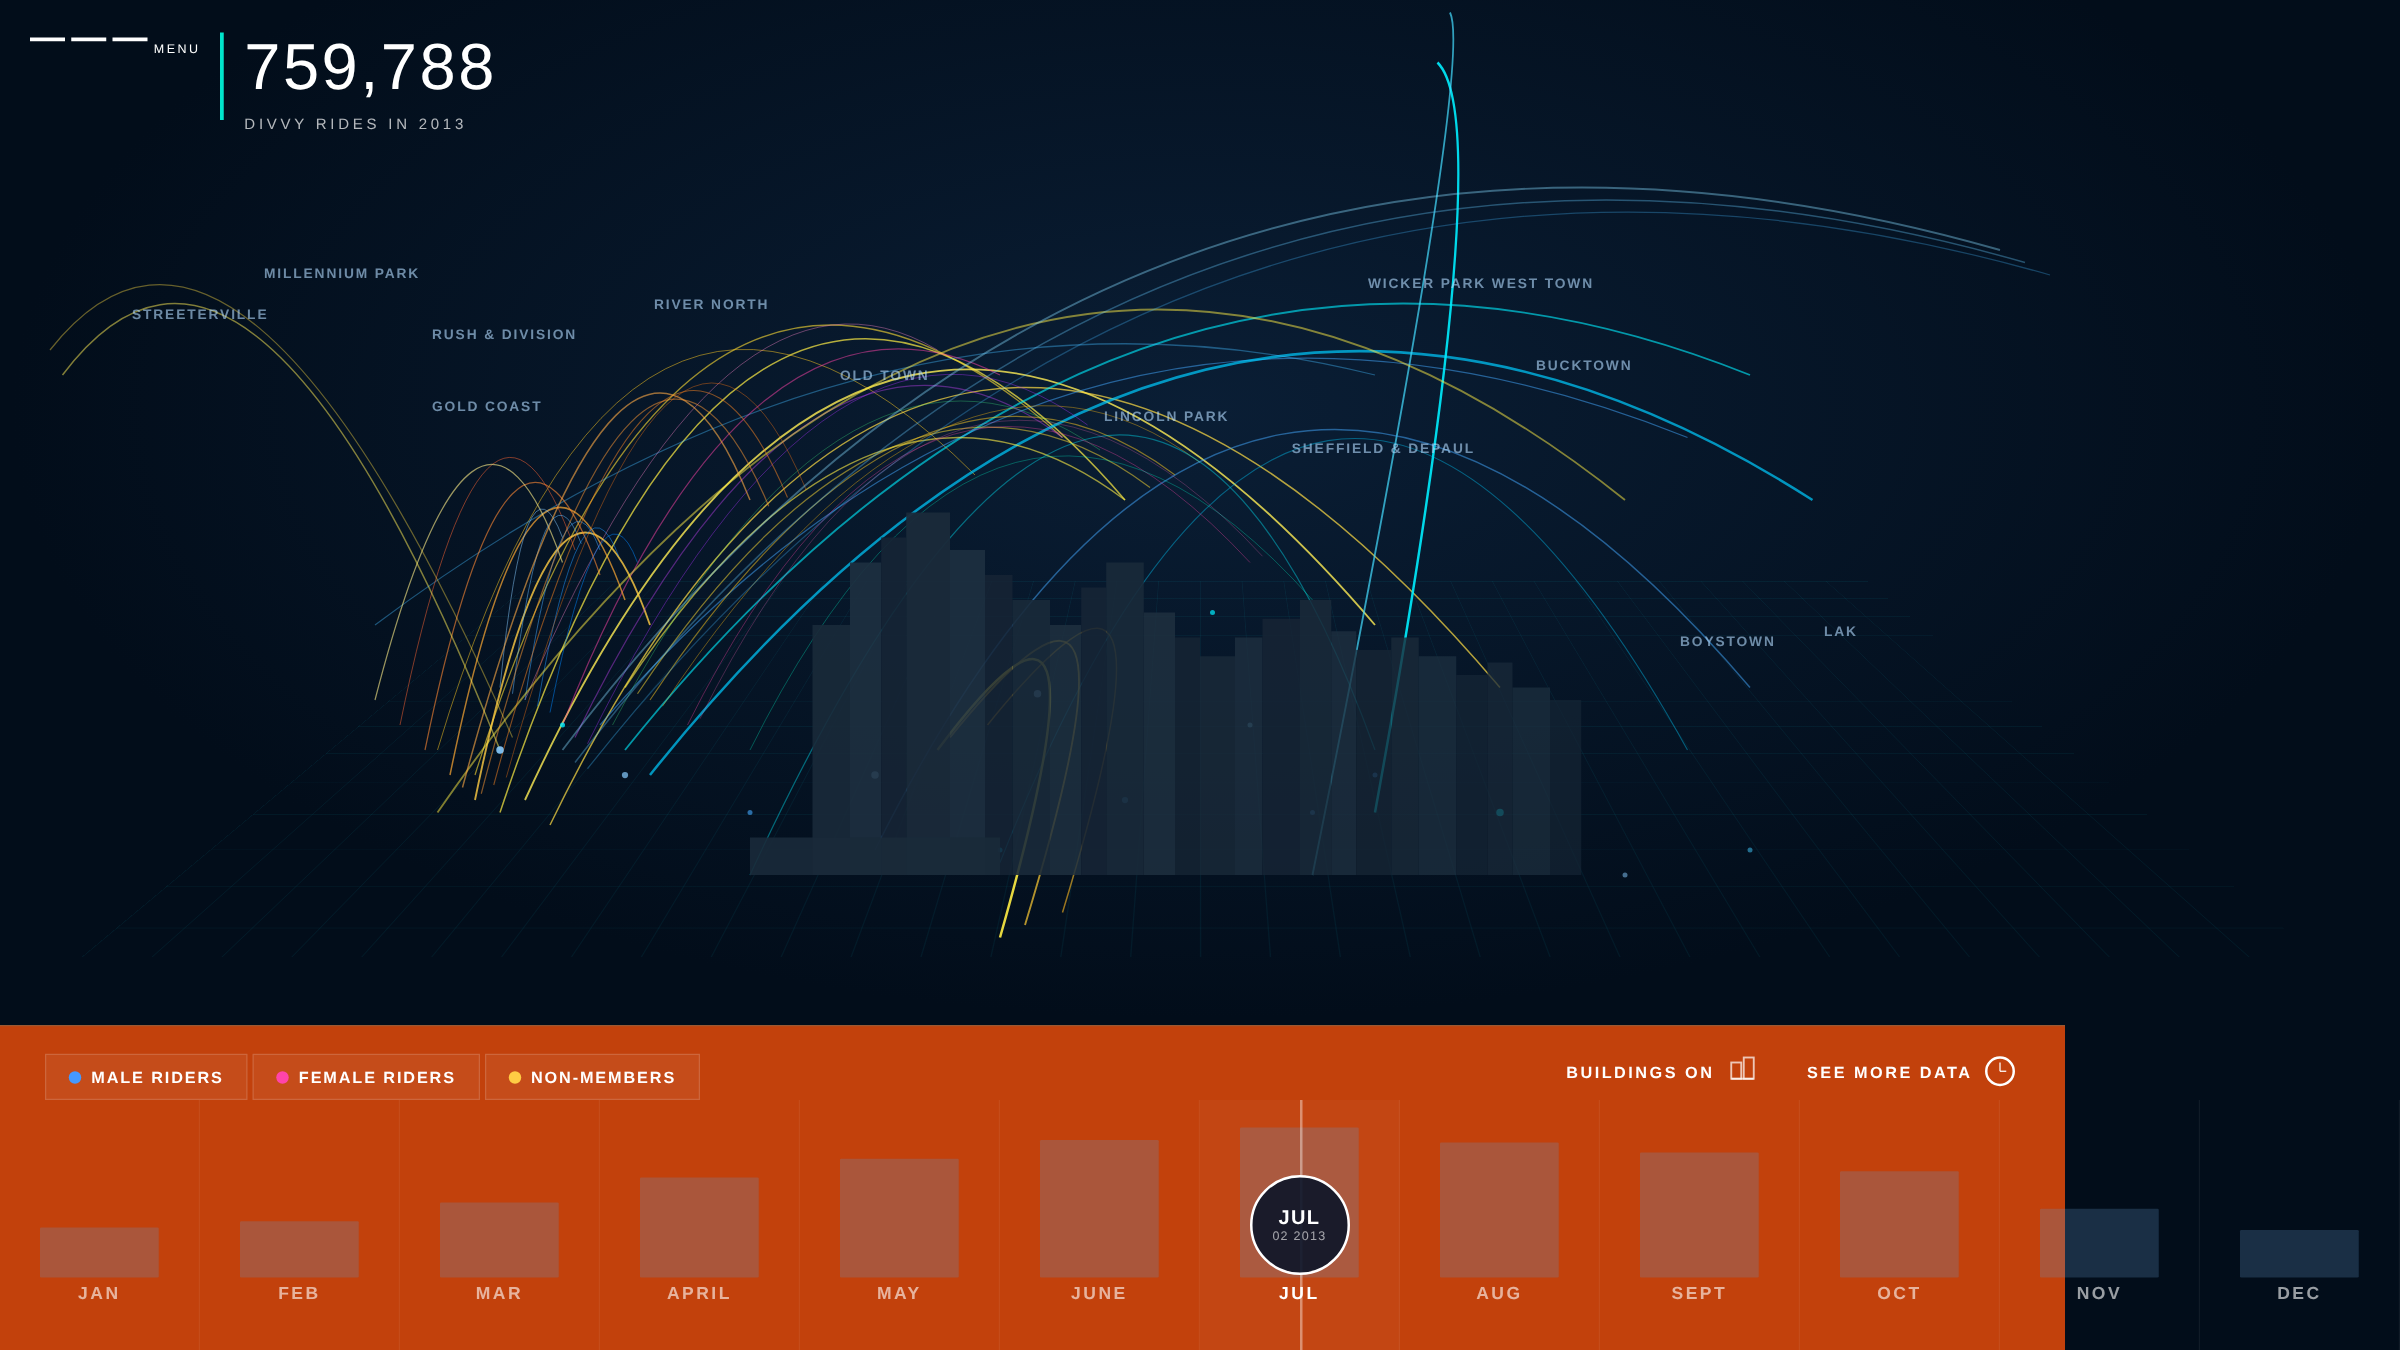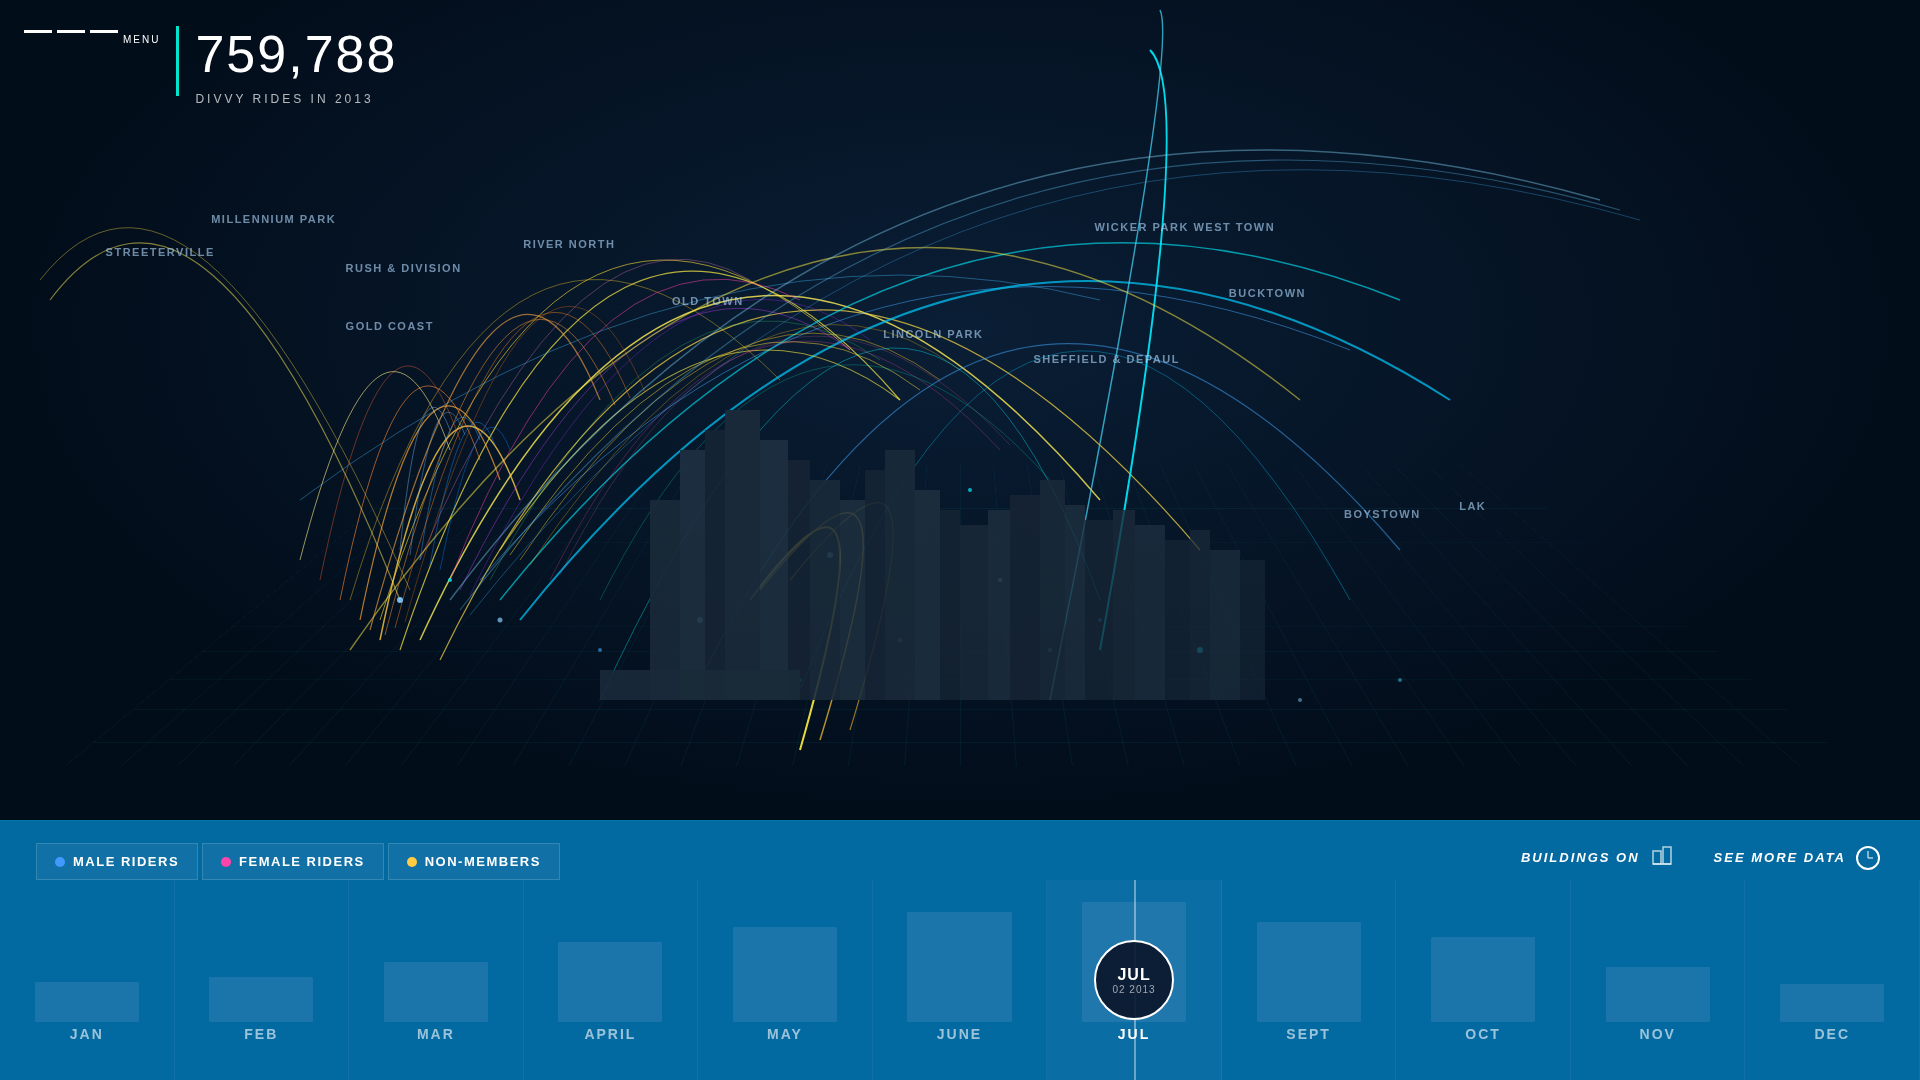--- a/index.html
+++ b/index.html
@@ -114,23 +114,23 @@
       font-size: 12px;
       letter-spacing: 3px;
       color: rgba(255,255,255,0.7);
       margin-top: 12px;
     }
 
     
     #bottom-bar {
       position: absolute;
       bottom: 0; left: 0;
-      width: 1920px;
+      width: 1652px;
       height: 260px;
-      background: #0369a1;
+      background: #c2410c;
       border-top: 1px solid rgba(0,180,200,0.2);
     }
 
     
     #filters {
       position: absolute;
       bottom: 200px;
       left: 36px;
       display: flex;
       gap: 4px;
@@ -169,21 +169,20 @@
       display: flex;
       align-items: center;
       gap: 10px;
       cursor: pointer;
     }
     .ctrl-label {
       font-size: 13px;
       font-weight: 600;
       letter-spacing: 2px;
       color: white;
-      font-style: italic;
     }
     .building-icon {
       color: rgba(255,255,255,0.7);
       font-size: 20px;
     }
     .clock-icon {
       width: 24px;
       height: 24px;
       border: 2px solid white;
       border-radius: 50%;
@@ -497,20 +496,24 @@
       <div class="month-col active">
         <div class="active-line"></div>
         <div class="active-circle">
         <span class="active-month-label">JUL</span>
         <span class="active-date-label">02 2013</span>
       </div>
         <div class="month-bar" style="height: 120px;"></div>
         <div class="month-name">JUL</div>
       </div>
       <div class="month-col">
+        <div class="month-bar" style="height: 108px;"></div>
+        <div class="month-name">AUG</div>
+      </div>
+      <div class="month-col">
         <div class="month-bar" style="height: 100px;"></div>
         <div class="month-name">SEPT</div>
       </div>
       <div class="month-col">
         <div class="month-bar" style="height: 85px;"></div>
         <div class="month-name">OCT</div>
       </div>
       <div class="month-col">
         <div class="month-bar" style="height: 55px;"></div>
         <div class="month-name">NOV</div>

